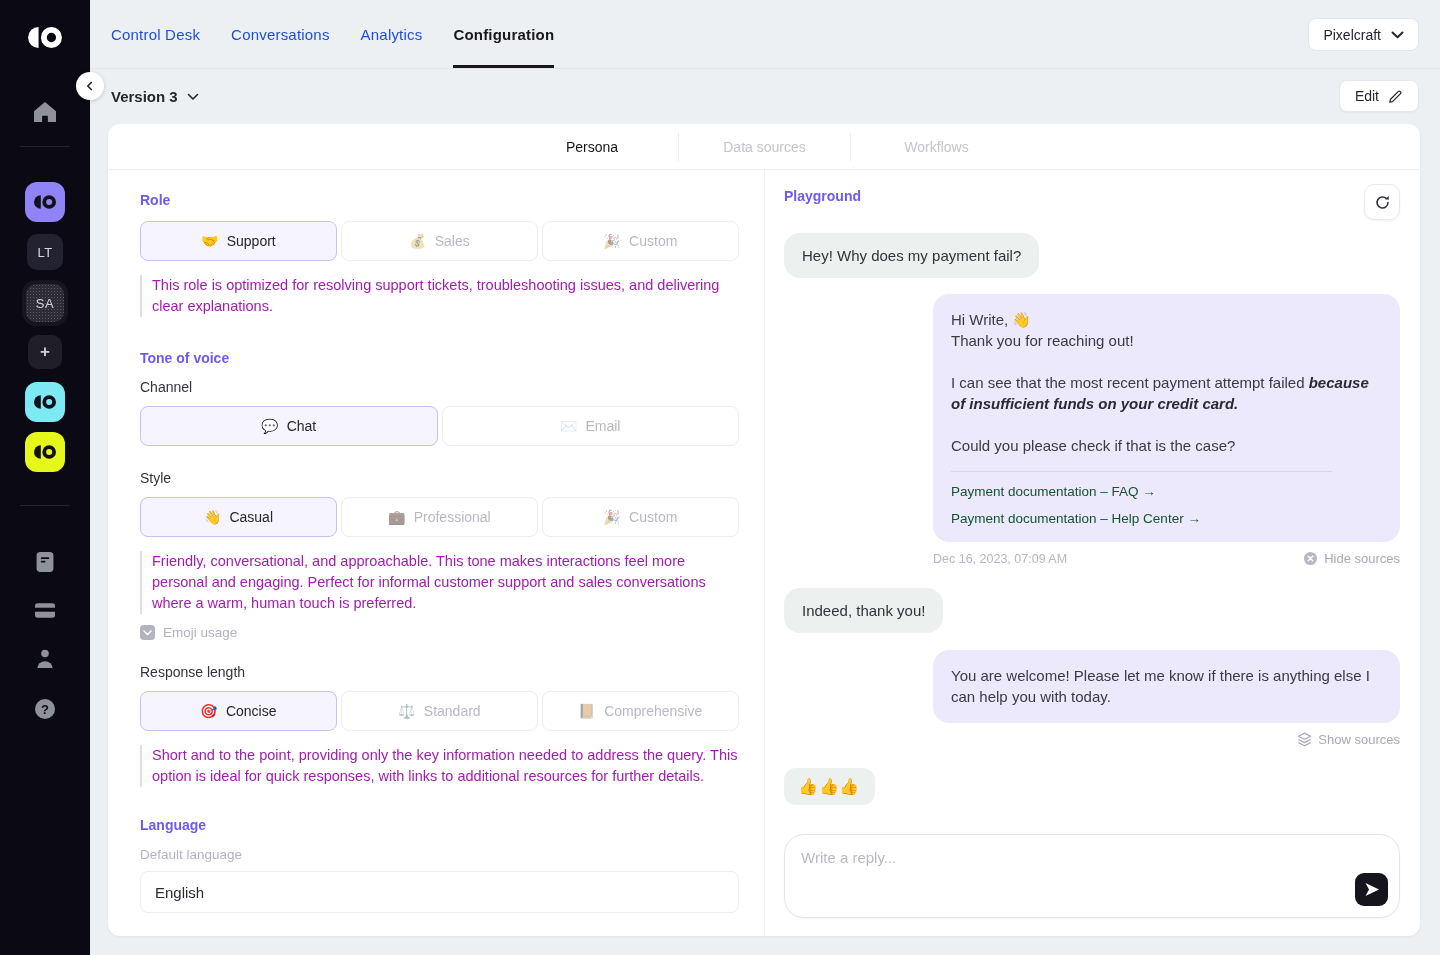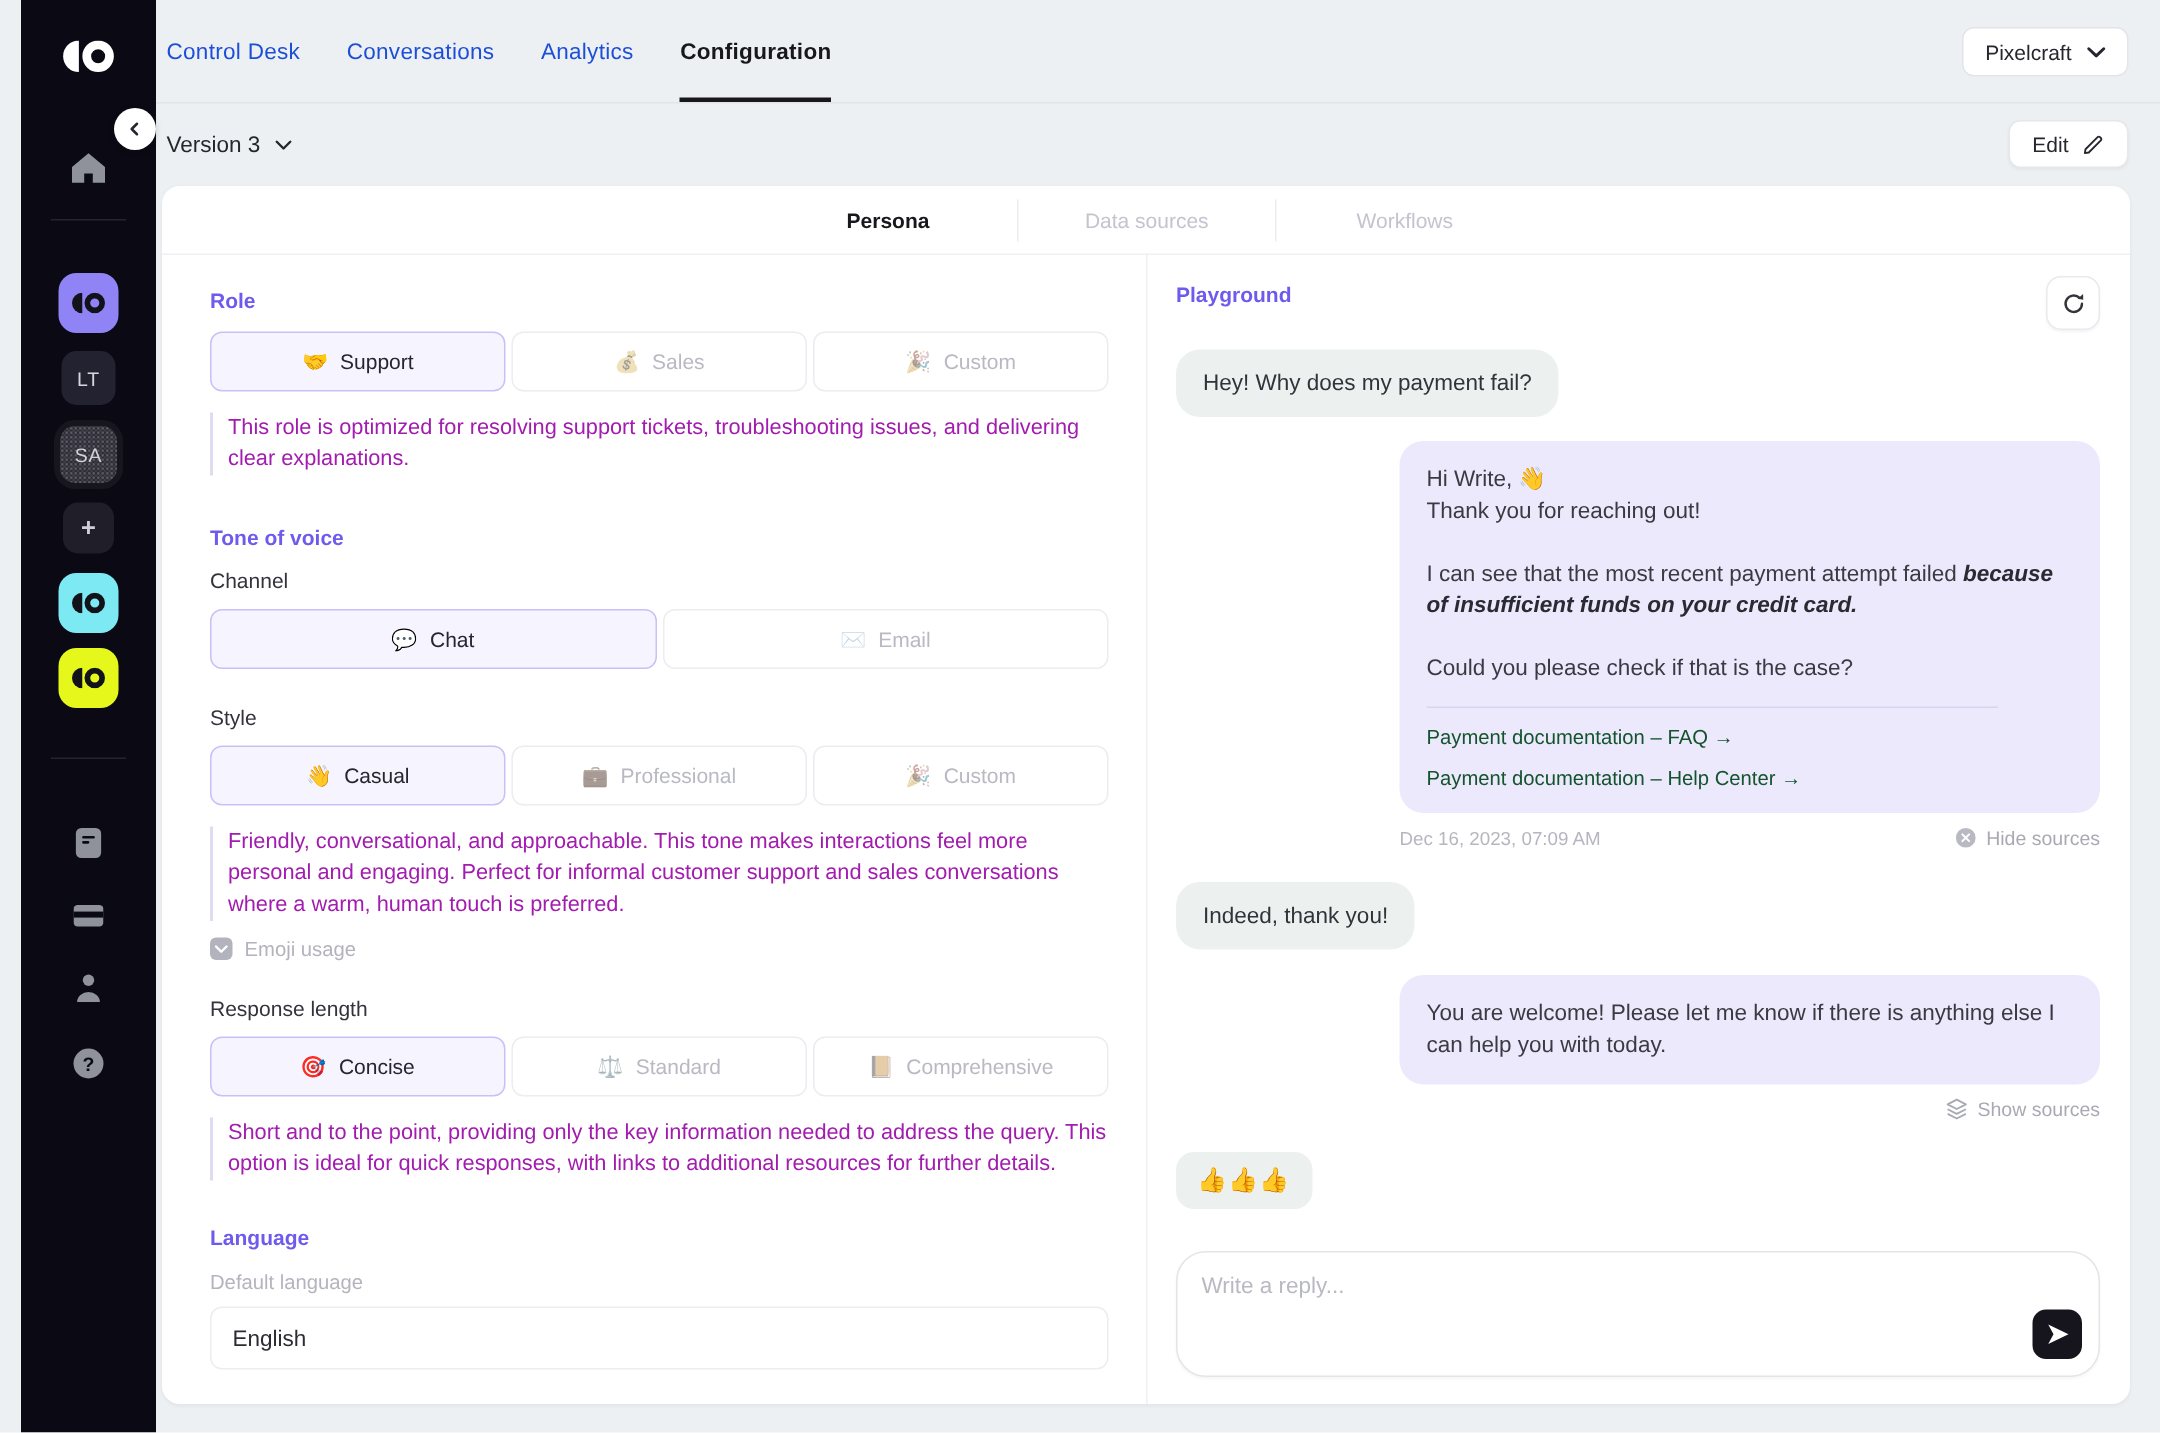--- a/index.html
+++ b/index.html
@@ -4,21 +4,21 @@
 <style>
   * { margin:0; padding:0; box-sizing:border-box; }
   html,body { width:1440px; height:955px; }
   body {
     font-family:"Liberation Sans","DejaVu Sans",sans-serif;
     background:#edf0f2; color:#32323a; overflow:hidden; position:relative;
   }
   svg { display:block; }
 
   
-  .sidebar { position:absolute; left:14px; top:0; width:90px; height:955px;
+  .sidebar { position:absolute; left:0; top:0; width:90px; height:955px;
     background:#0b0a14; display:flex; flex-direction:column; align-items:center; z-index:5; }
   .logo { margin-top:27px; }
   .side-btn { background:none; border:none; cursor:pointer; display:flex; align-items:center; justify-content:center; }
   .home-btn { margin-top:53px; width:24px; height:22px; }
   .side-divider { width:50px; height:1px; background:#242330; margin-top:23px; }
   .side-divider.lower { margin-top:33px; }
   .tile { border-radius:12px; display:flex; align-items:center; justify-content:center; border:none; cursor:pointer; }
   .tile-purple { margin-top:35px; width:40px; height:40px; background:#9083f5; }
   .tile-lt { margin-top:12px; width:36px; height:36px; border-radius:10px; background:#232230; color:#d6d6de; font-size:13px; letter-spacing:.5px; }
   .sa-wrap { margin-top:10px; width:46px; height:46px; border-radius:14px; background:#17161f; display:flex; align-items:center; justify-content:center; cursor:pointer; border:none; }
@@ -47,33 +47,33 @@
   .nav-item { position:relative; display:flex; align-items:center; font-size:15px; color:#1d4ed8;
     background:none; border:none; cursor:pointer; letter-spacing:.2px; }
   .nav-item.active { color:#17171c; font-weight:bold; }
   .nav-item.active::after { content:""; position:absolute; left:0; right:0; bottom:0; height:3px; background:#17171c; }
   .ws-btn { position:absolute; right:21px; top:18px; height:33px; padding:0 14px; background:#fff;
     border:1px solid #e2e4ea; border-radius:8px; display:flex; align-items:center; gap:10px;
     font-size:14px; color:#26262e; cursor:pointer; }
 
   .version-row { height:55px; display:flex; align-items:center; padding:0 21px; position:relative; }
   .version-btn { display:flex; align-items:center; gap:9px; background:none; border:none; cursor:pointer;
-    font-size:15px; font-weight:normal; color:#26262e;justify-content:flex-end; }
+    font-size:15px; font-weight:bold; color:#26262e;justify-content:flex-end; }
   .edit-btn { position:absolute; right:21px; top:11px; height:32px; padding:0 15px; background:#fff;
     border:1px solid #e6e7ec; border-radius:8px; display:flex; align-items:center; gap:9px;
     font-size:14px; color:#26262e; cursor:pointer; box-shadow:0 1px 2px rgba(20,20,30,.04); }
 
   
   .card { position:absolute; left:18px; right:20px; top:124px; bottom:19px; background:#fff;
     border-radius:12px; box-shadow:0 1px 3px rgba(20,20,40,.05); display:flex; flex-direction:column; overflow:hidden; }
   .tabs { height:46px; display:flex; align-items:center; justify-content:center; border-bottom:1px solid #f0f0f4; flex:0 0 auto; }
   .tab { width:172px; height:28px; line-height:28px; text-align:center; font-size:14px; color:#c4c4ce;
     background:none; border:none; cursor:pointer; }
   .tab + .tab { border-left:1px solid #ececf2; }
-  .tab.active { color:#17171c; font-weight:bold; }
+  .tab.active { color:#17171c; font-weight:normal; }
 
   .panes { flex:1; display:flex; min-height:0; }
   .pane-left { width:657px; flex:0 0 657px; border-right:1px solid #f0f0f4; padding:22px 25px 0 32px; overflow:hidden; }
   .pane-right { flex:1; padding:18px 20px 18px 19px; display:flex; flex-direction:column; min-height:0; }
 
   .sec-title { font-size:14px; font-weight:bold; color:#6e5bee; margin-bottom:13px; }
   .sub-label { font-size:14px; color:#33333b; margin:24px 0 11px; }
   .pill-row { display:flex; gap:4px; }
   .pill { flex:1; height:40px; border-radius:8px; border:1px solid #ececf2; background:#fff;
     display:flex; align-items:center; justify-content:center; gap:8px; font-size:14px; color:#b9b9c4; cursor:pointer; }

